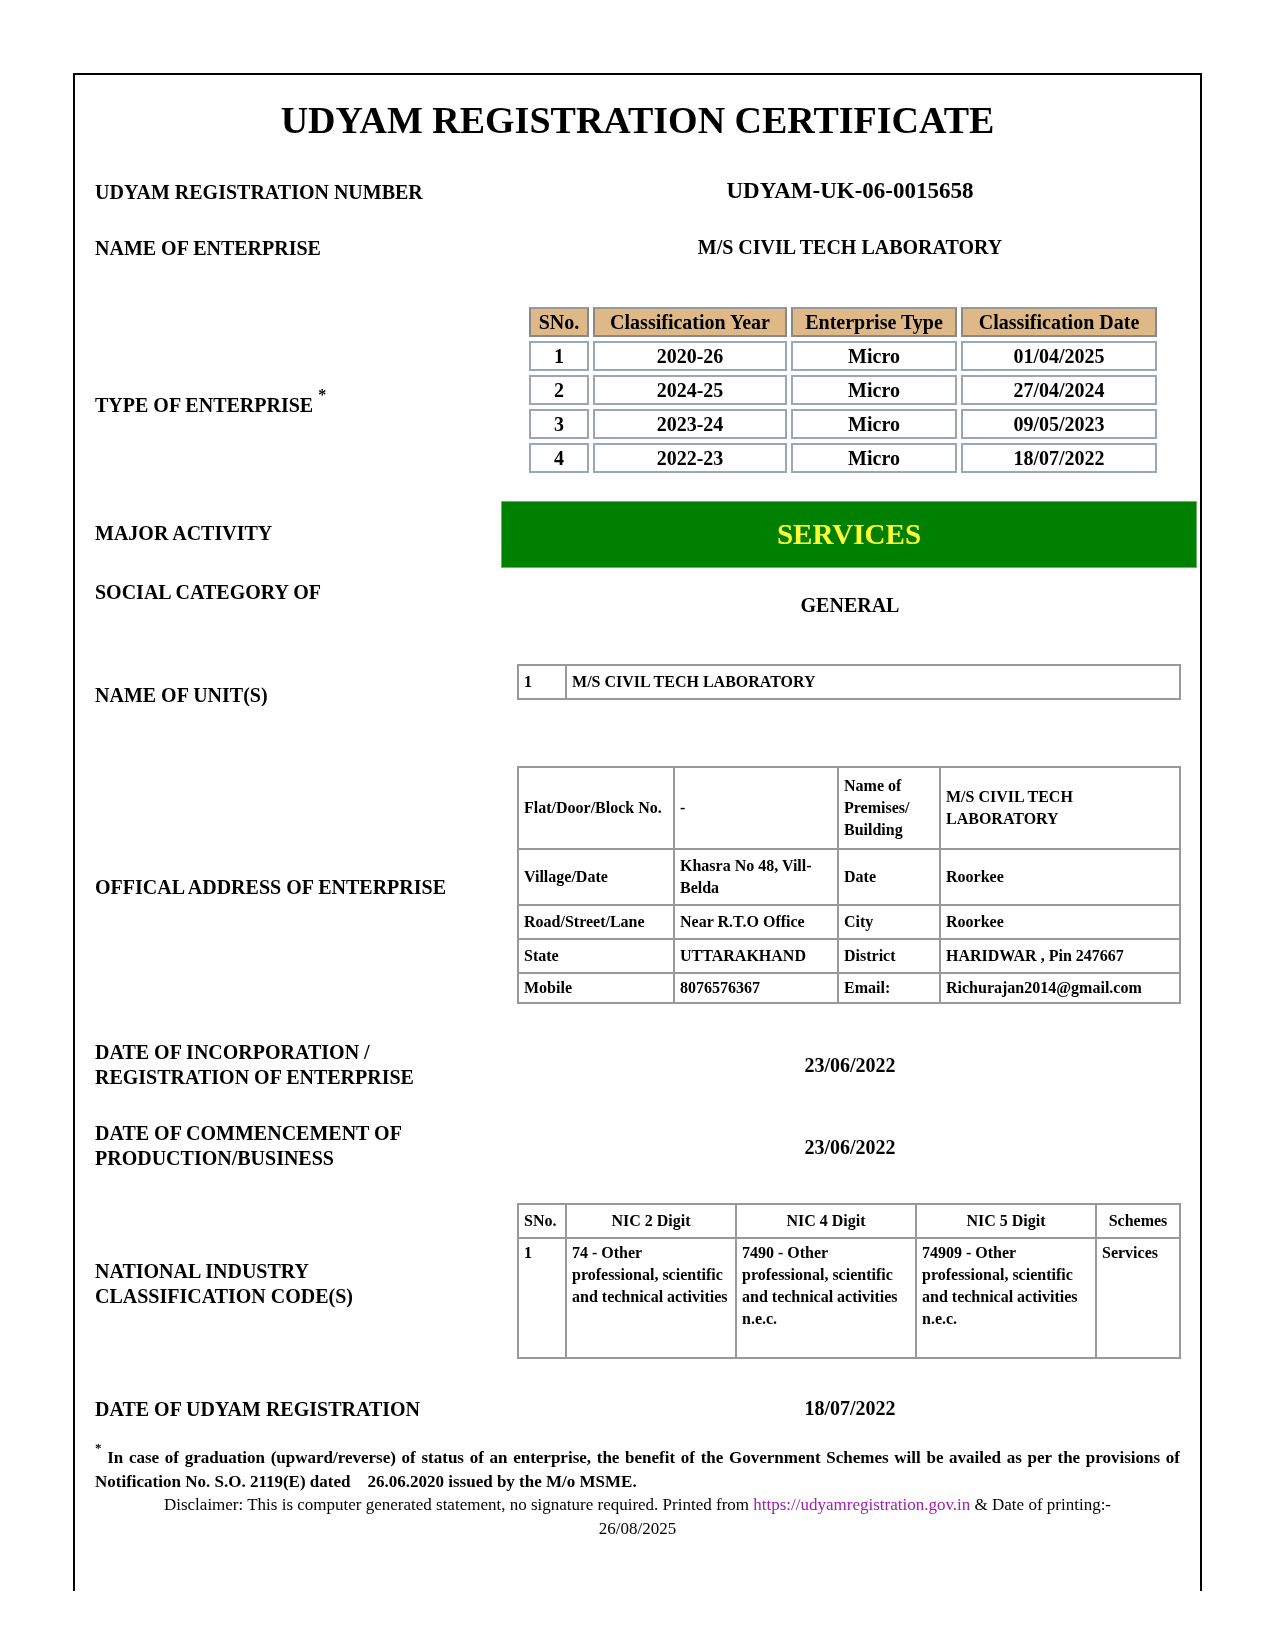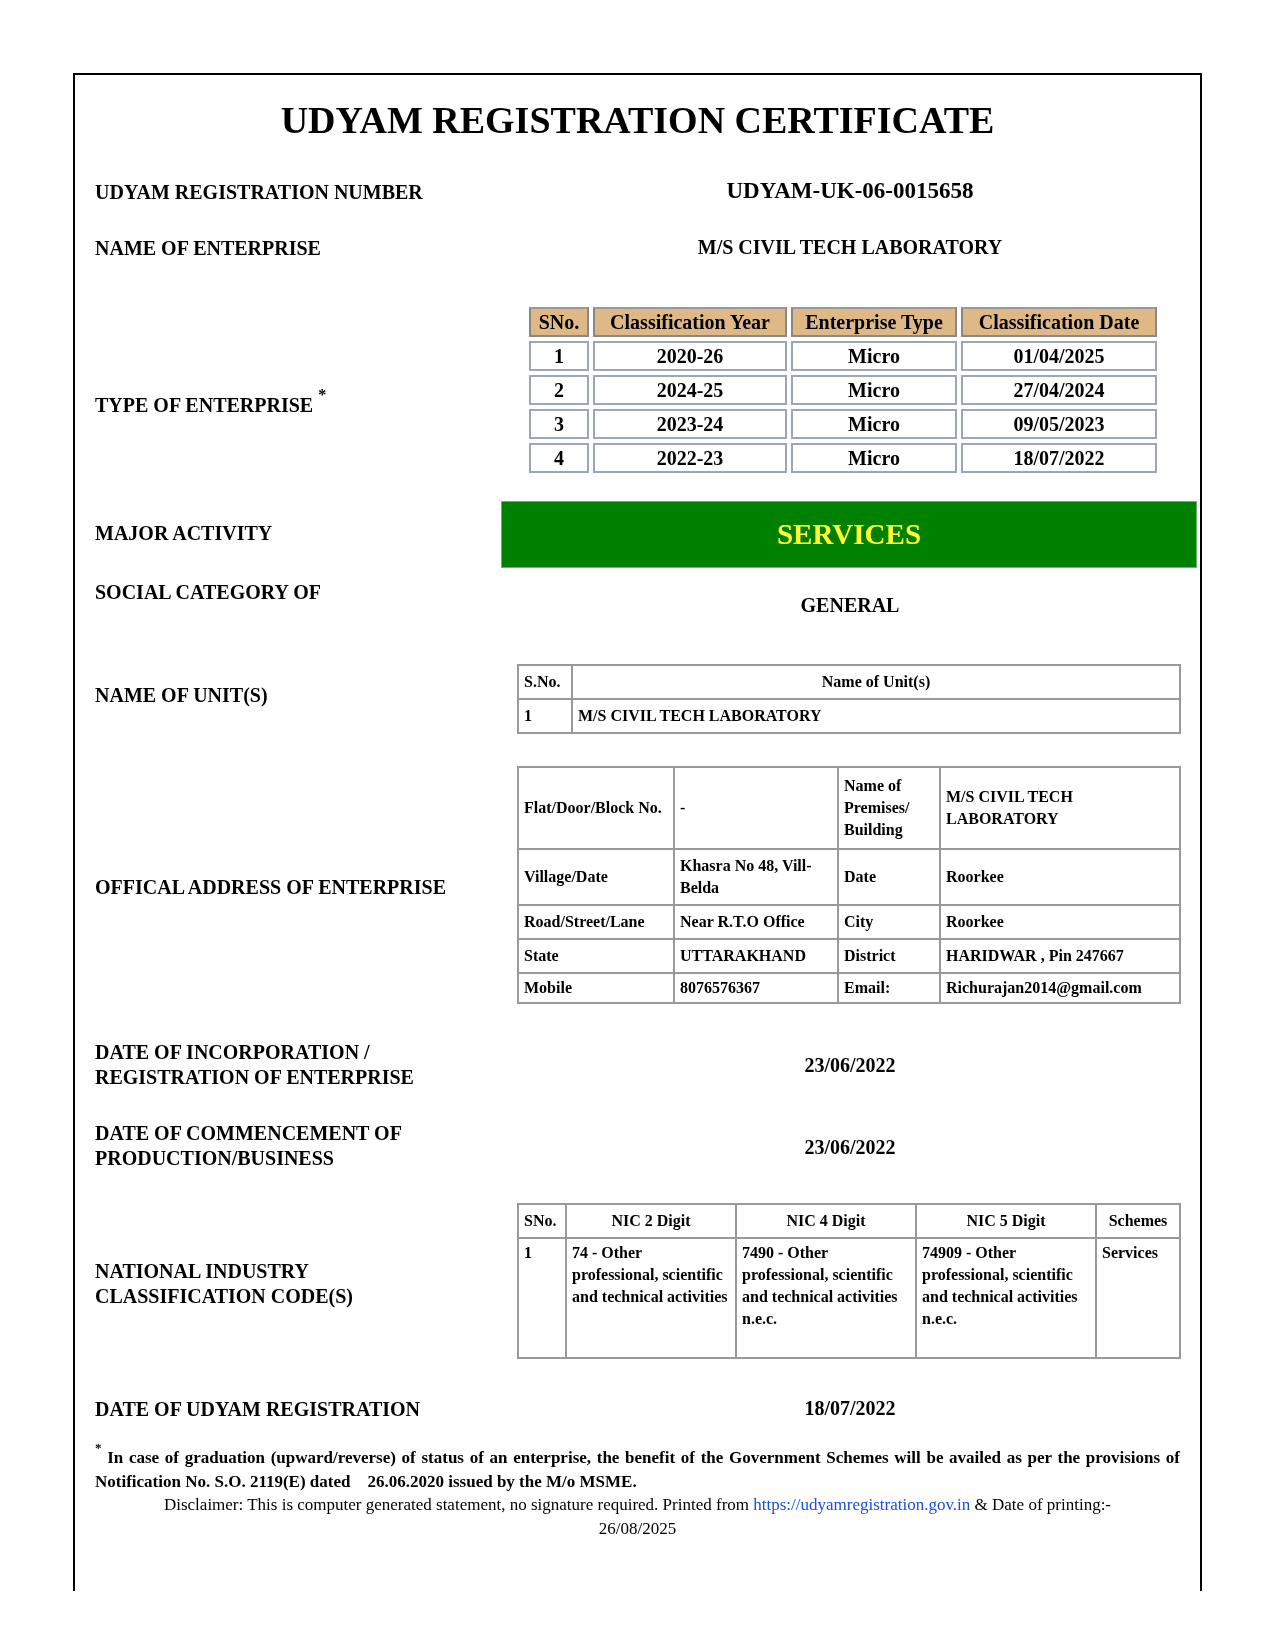--- a/index.html
+++ b/index.html
@@ -21,21 +21,21 @@
   .grid td, .grid th { border: 2px solid #999; padding: 3px 5px; text-align: left; vertical-align: middle; line-height: 22px; }
   .units { left: 517px; top: 664px; width: 664px; }
   .units th { height: 26px; }
   .units td { height: 26px; }
   .addr { left: 517px; top: 766px; width: 664px; }
   .nic { left: 517px; top: 1203px; width: 664px; }
   .nic td { vertical-align: top; }
   .nic th { text-align: center; height: 26px; }
   .note { position: absolute; left: 95px; width: 1085px; top: 1440px; font-size: 17px; font-weight: bold; text-align: justify; line-height: 24px; }
   .disc { position: absolute; left: 95px; width: 1085px; top: 1493px; font-size: 17px; text-align: center; line-height: 24px; }
-  .link { color: #1d4ed8; }
+  .link { color: #a21caf; }
 </style>
 </head>
 <body>
 
 <div class="frame"></div>
 
 <div class="abs title">UDYAM REGISTRATION CERTIFICATE</div>
 
 <div class="label" style="top:180px;">UDYAM REGISTRATION NUMBER</div>
 <div class="value regno" style="top:178px;">UDYAM-UK-06-0015658</div>
@@ -91,24 +91,20 @@
 </div>
 
 <div class="label" style="top:580px;">
   <div>SOCIAL CATEGORY OF</div>
 </div>
 <div class="value" style="top:594px;">GENERAL</div>
 
 <div class="label" style="top:683px;">NAME OF UNIT(S)</div>
 <table class="grid units">
   <tbody>
-      <tr>
-    <th style="width:42px">S.No.</th>
-    <th style="text-align:center">Name of Unit(s)</th>
-  </tr>
   <tr>
     <td>1</td>
     <td>M/S CIVIL TECH LABORATORY</td>
   </tr>
 </tbody>
   </table>
 
 <div class="label" style="top:875px;">OFFICAL ADDRESS OF ENTERPRISE</div>
 <table class="grid addr">
   <tbody>

